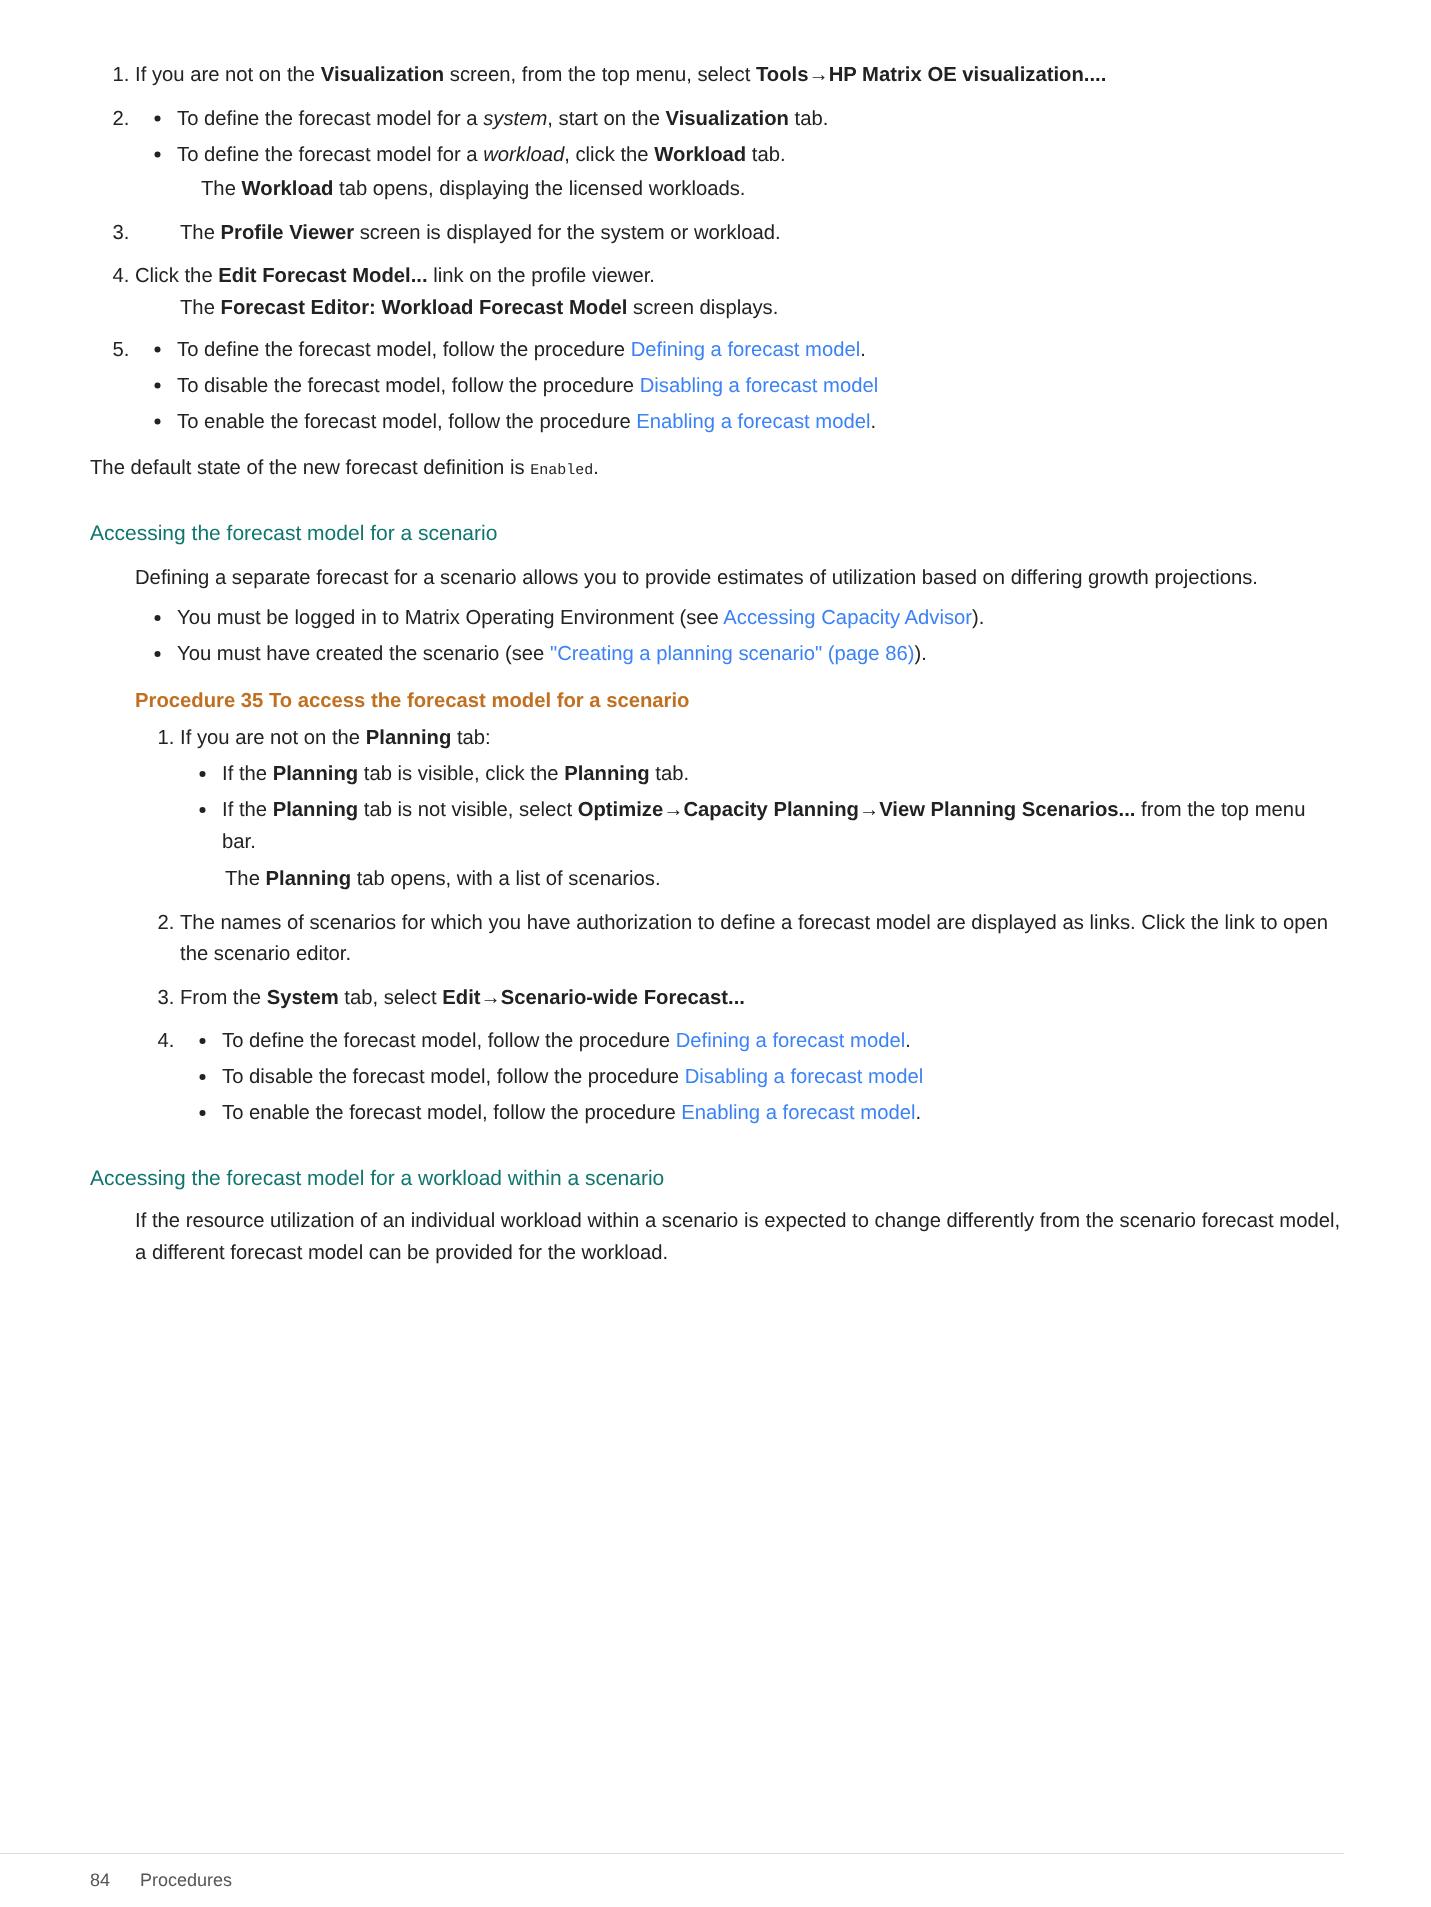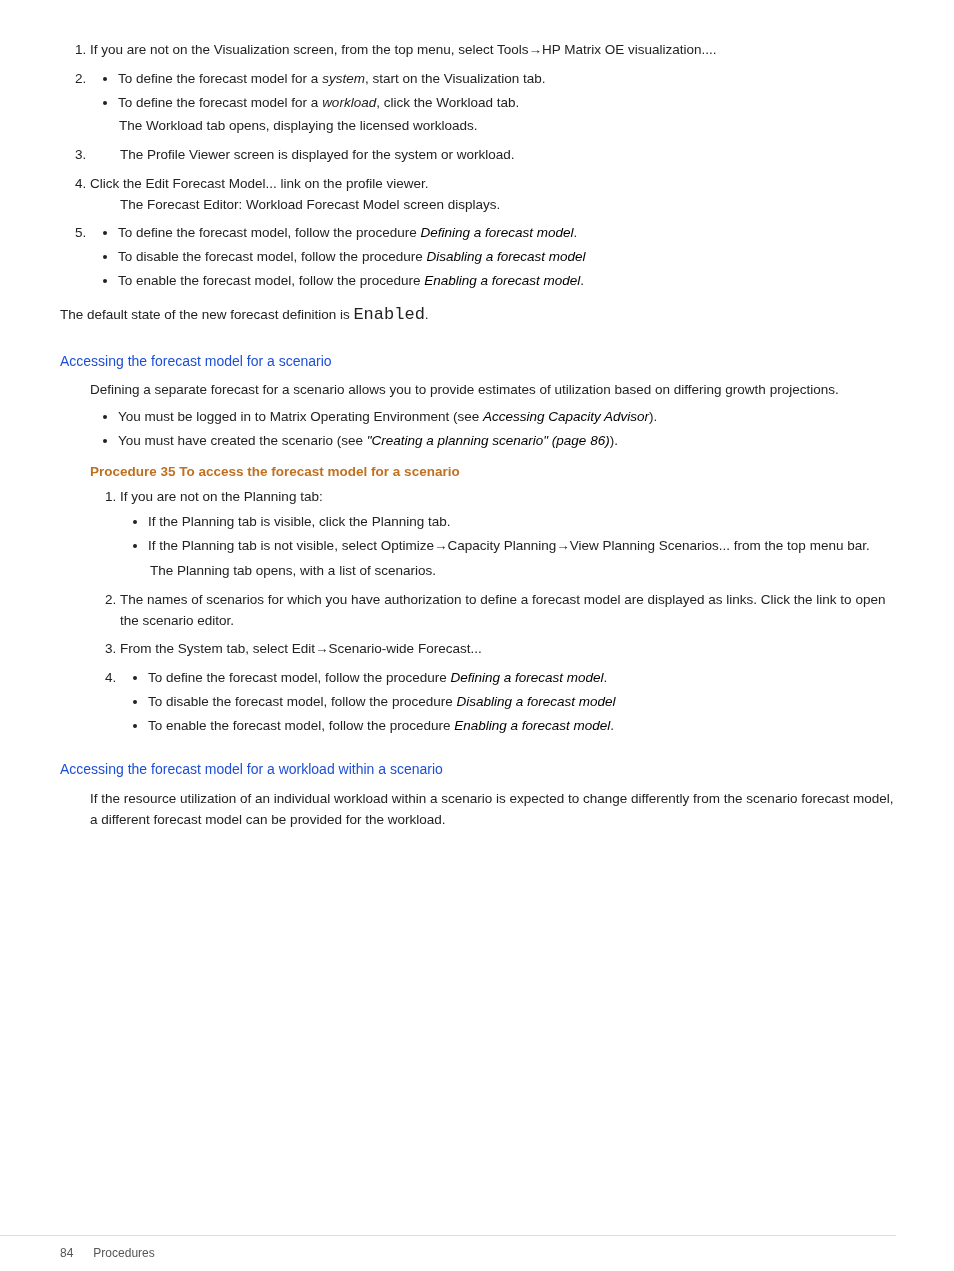--- a/index.html
+++ b/index.html
@@ -29,37 +29,37 @@
       margin: 4px 0 4px 0;
     }
     ul.bullet-list li {
       margin-bottom: 3px;
     }
     .indent-block {
       margin-left: 30px;
       margin-bottom: 6px;
     }
     .section-heading {
-      color: #1d4ed8;
+      color: #0f766e;
       font-size: 14px;
       font-weight: normal;
       margin: 22px 0 8px 0;
     }
     .sub-heading {
       color: #c07020;
       font-weight: bold;
       font-size: 13.5px;
       margin: 10px 0 4px 0;
     }
-    b { font-weight: normal; }
+    b { font-weight: bold; }
     i { font-style: italic; }
-    a { color: #000000; text-decoration: none; font-style: italic; }
+    a { color: #3b82f6; text-decoration: none; }
     .code-inline {
       font-family: 'Courier New', Courier, monospace;
-      font-size: 17px;
+      font-size: 10px;
     }
     .footer-bar {
       position: fixed;
       bottom: 0;
       left: 0;
       width: 896px;
       padding: 8px 60px;
       font-size: 12px;
       color: #555;
       background: #fff;
@@ -83,21 +83,21 @@
       </span>
     </li>
 
     <li>
       <ul class="bullet-list">
         <li>
           To define the forecast model for a <i>system</i>, start on the <b>Visualization</b> tab.
         </li>
         <li>
           To define the forecast model for a <i>workload</i>, click the <b>Workload</b> tab.
-          <div class="indent-block" style="margin-left:1px; margin-top:2px;">
+          <div class="indent-block" style="margin-left:16px; margin-top:2px;">
             The <b>Workload</b> tab opens, displaying the licensed workloads.
           </div>
         </li>
       </ul>
     </li>
 
     <li>
       <div class="indent-block">
         The <b>Profile Viewer</b> screen is displayed for the system or workload.
       </div>

